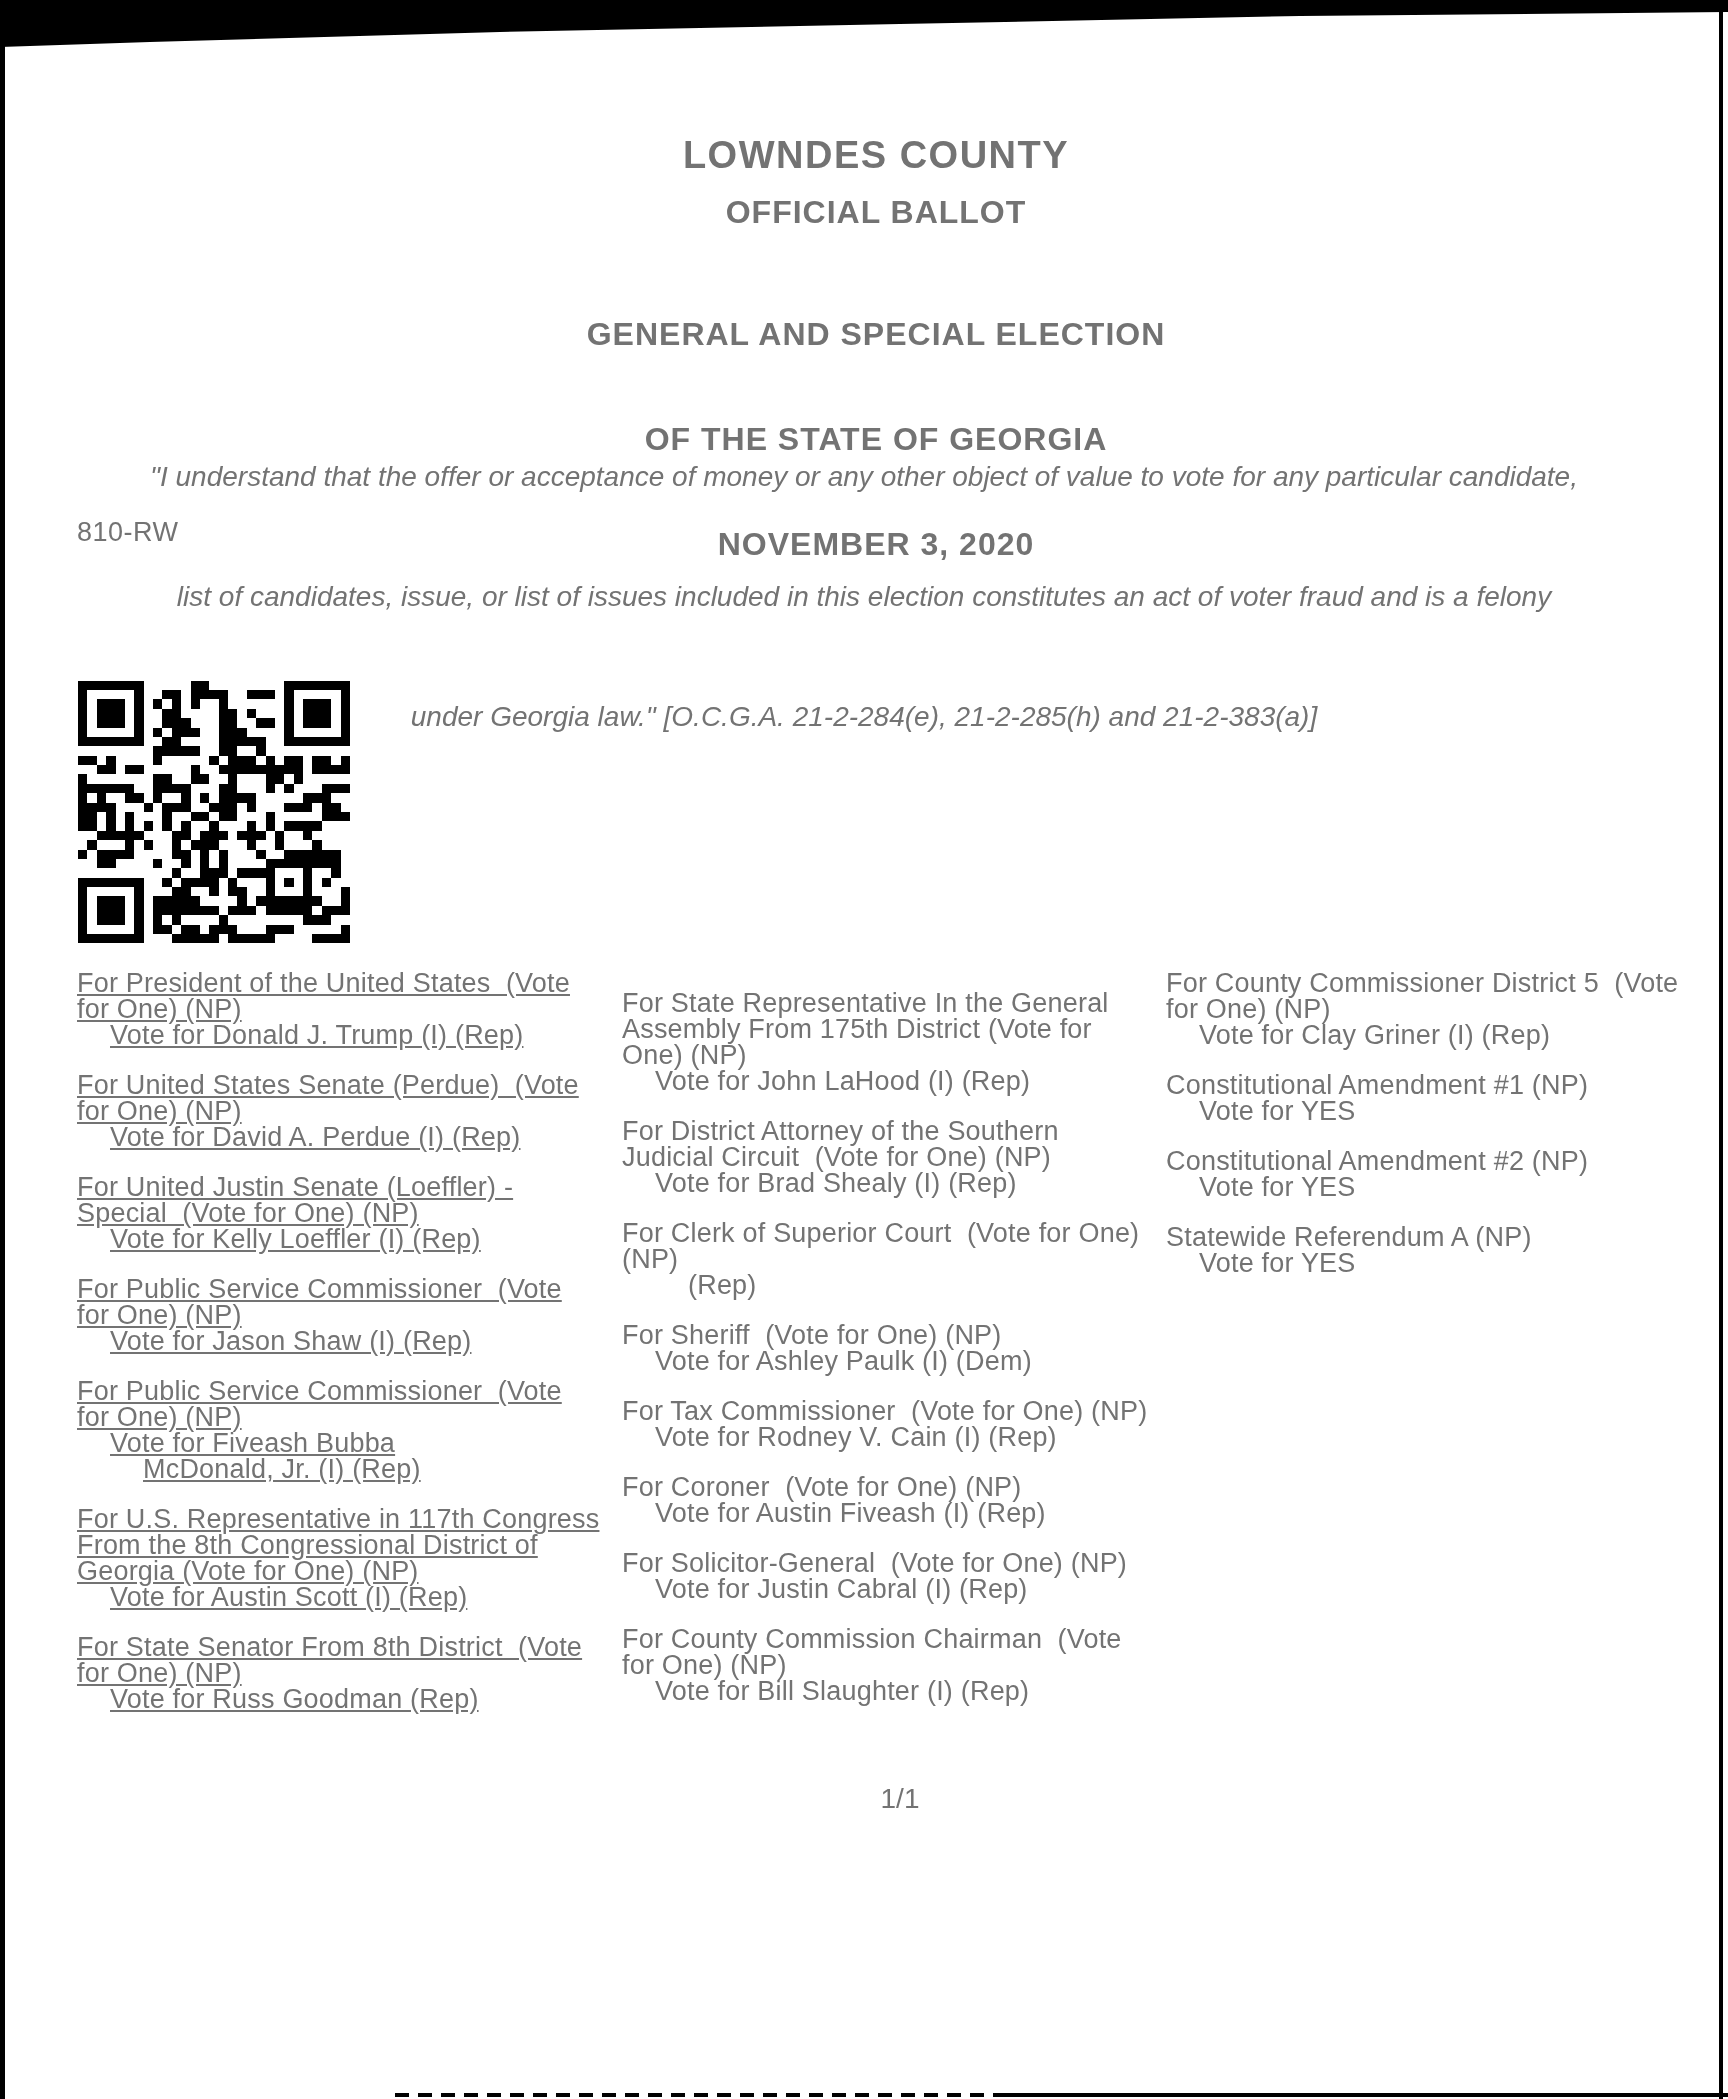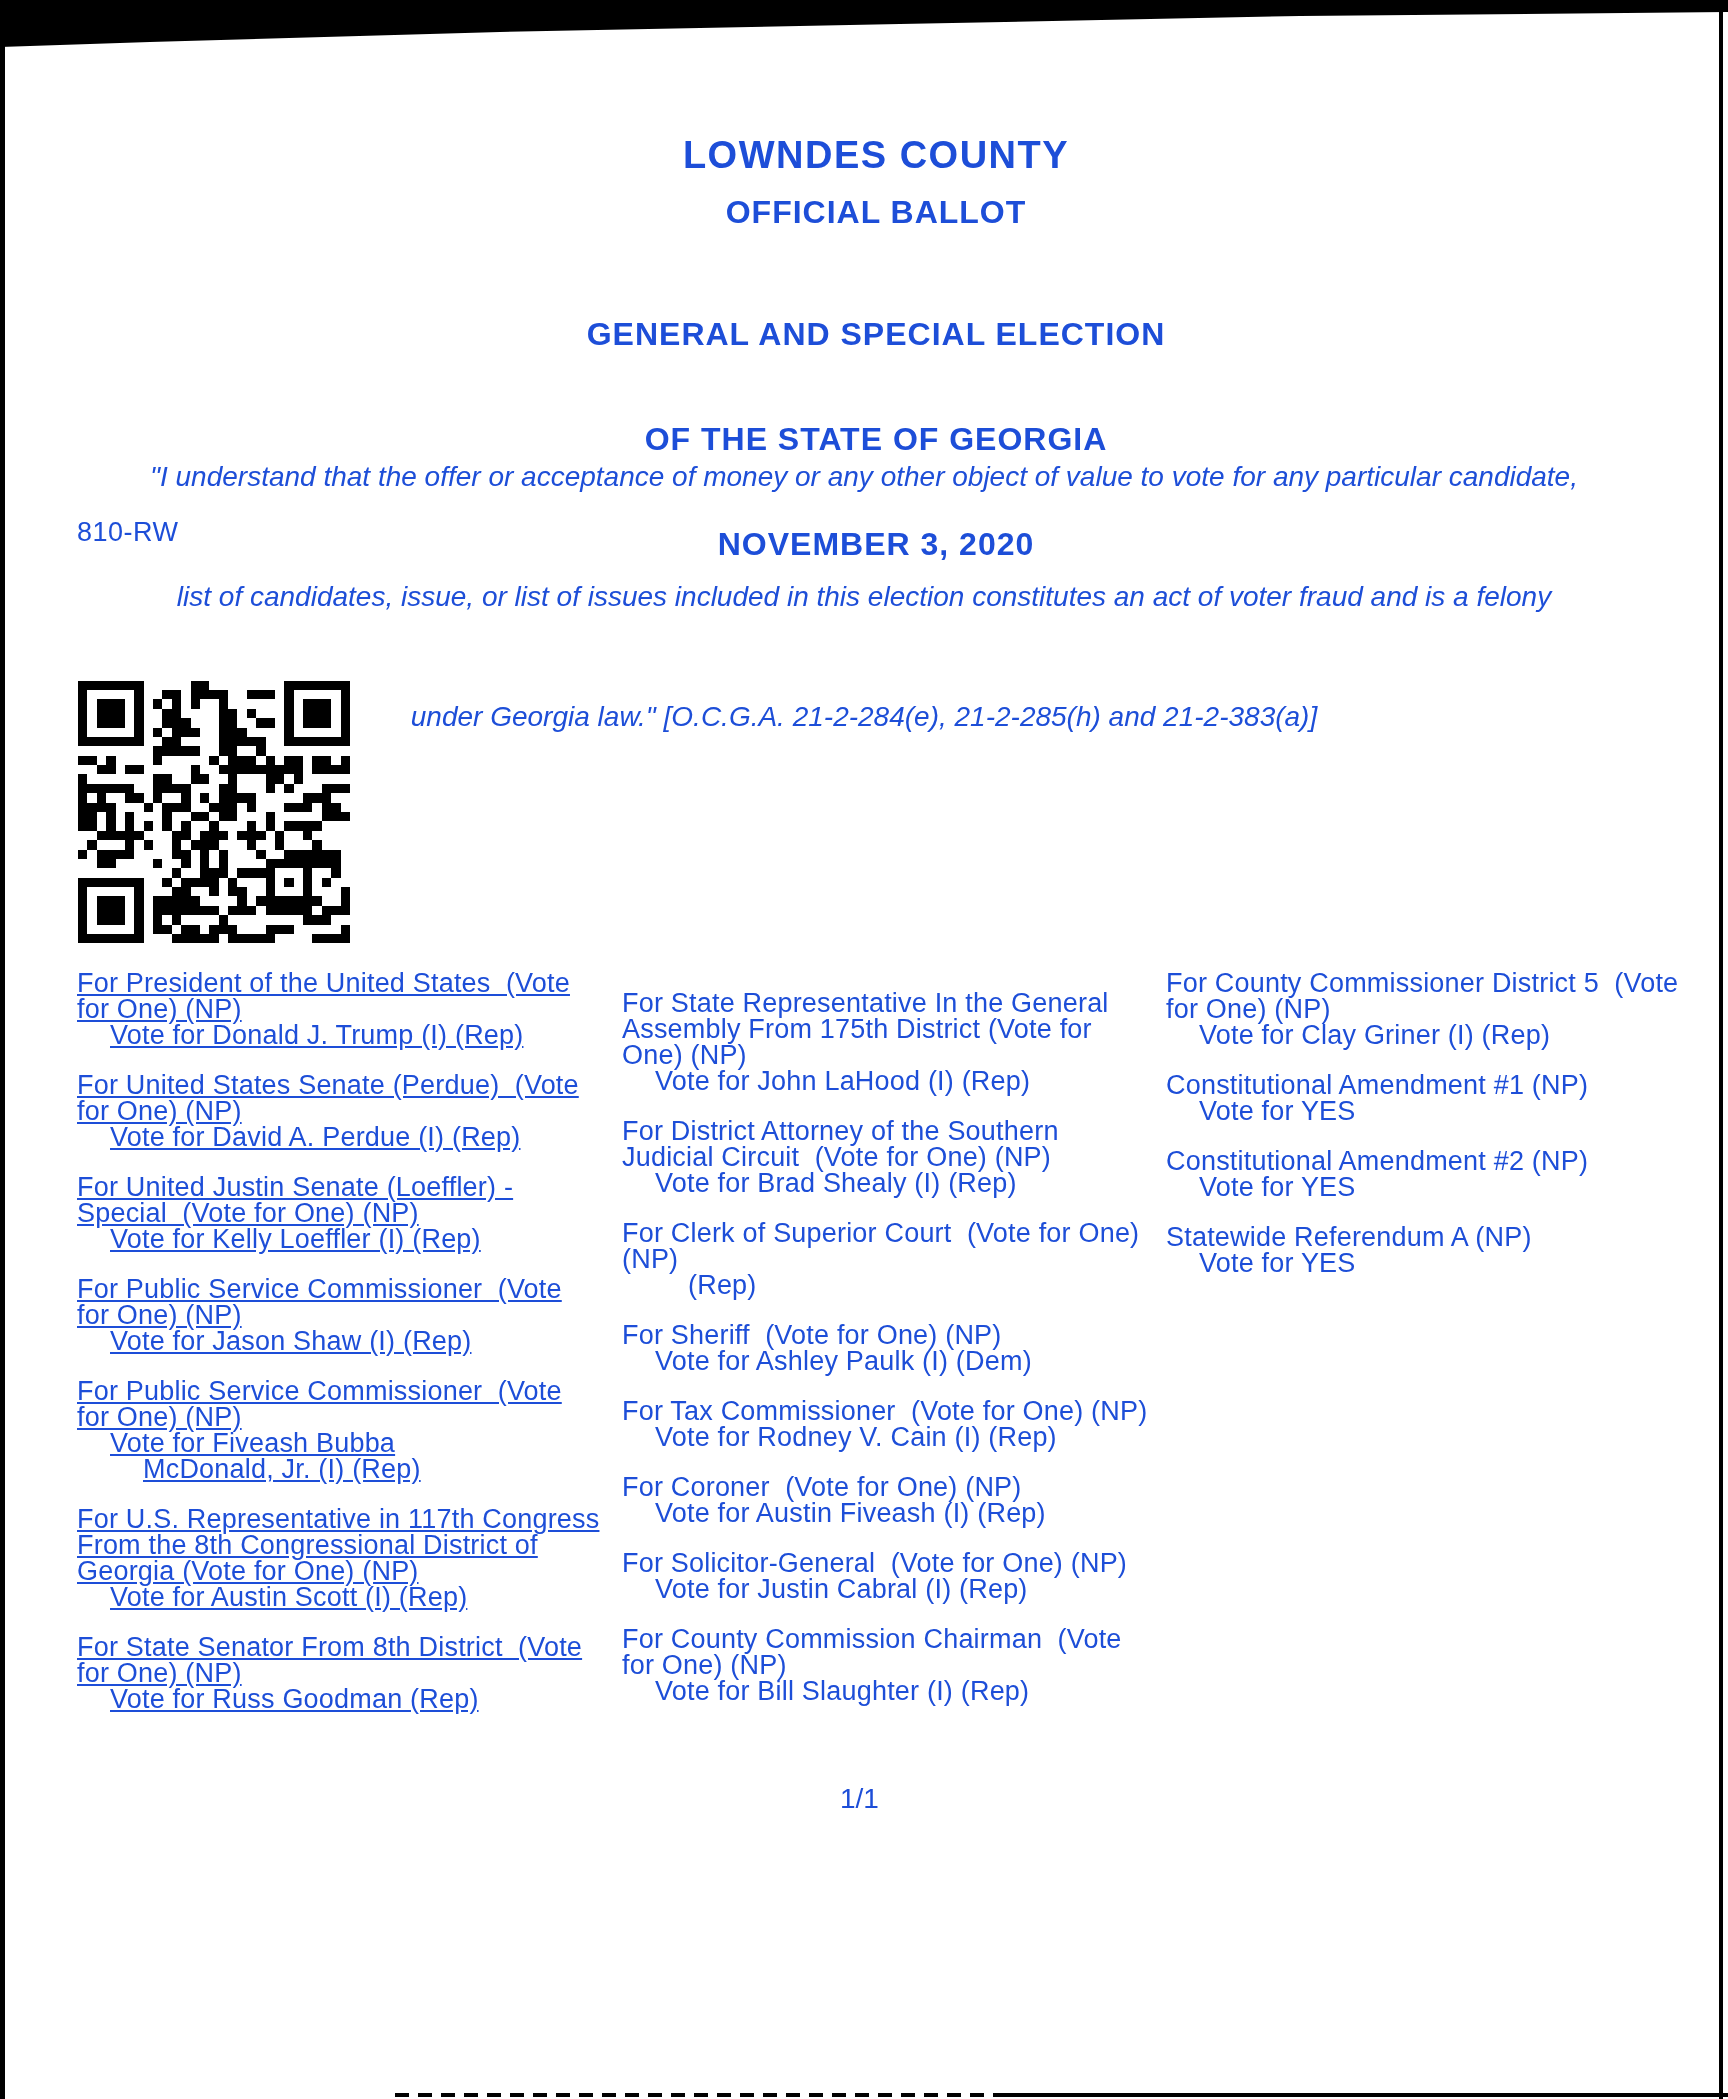--- a/index.html
+++ b/index.html
@@ -1,18 +1,18 @@
 <!DOCTYPE html>
 <html><head>
 <meta charset="utf-8">
 <style>
   html,body{margin:0;padding:0;background:#fff;}
   .page{
     position:relative;width:1728px;height:2099px;background:#ffffff;
-    overflow:hidden;font-family:"Liberation Sans",sans-serif;color:#1d4ed8;
+    overflow:hidden;font-family:"Liberation Sans",sans-serif;color:#737373;
   }
   
   .top-band{
     position:absolute;left:0;top:0;width:1728px;height:50px;background:#000;
     clip-path:polygon(0 0,1728px 0,1728px 12px,1300px 16px,900px 24px,500px 32px,150px 42px,0 47px);
   }
   .left-line{position:absolute;left:0;top:0;width:5px;height:2099px;background:#000;}
   .right-line{position:absolute;left:1719px;top:0;width:4px;height:2099px;background:#000;}
   .bottom-dashes{
     position:absolute;left:395px;top:2093px;width:600px;height:4px;
@@ -25,21 +25,21 @@
   .hdr-ballot{top:196px;font-size:32px;line-height:32px;letter-spacing:1px;}
   .hdr-elect{top:247px;font-size:32px;line-height:35px;letter-spacing:1px;}
   
   .disclaimer{
     position:absolute;left:20px;top:377px;width:1688px;text-align:center;
     font-style:italic;font-size:28px;line-height:40px;white-space:pre;
   }
   
   .style-code{position:absolute;left:77px;top:517px;font-size:27px;letter-spacing:.5px;}
   .qr{position:absolute;left:78px;top:680px;width:272px;height:264px;shape-rendering:crispEdges;}
-  .page-num{position:absolute;left:840px;top:1783px;width:120px;text-align:left;font-size:28px;}
+  .page-num{position:absolute;left:840px;top:1783px;width:120px;text-align:center;font-size:28px;}
   
   .col{position:absolute;top:970px;width:580px;font-size:27px;line-height:26px;letter-spacing:.2px;}
   .col1{left:77px;text-decoration:underline;}
   .col2{left:622px;margin-top:20px;}
   .col3{left:1166px;}
   .contest{margin-bottom:24px;}
   .line{white-space:pre;}
   .vote-1{padding-left:33px;}
   .vote-2{padding-left:66px;}
 </style>

